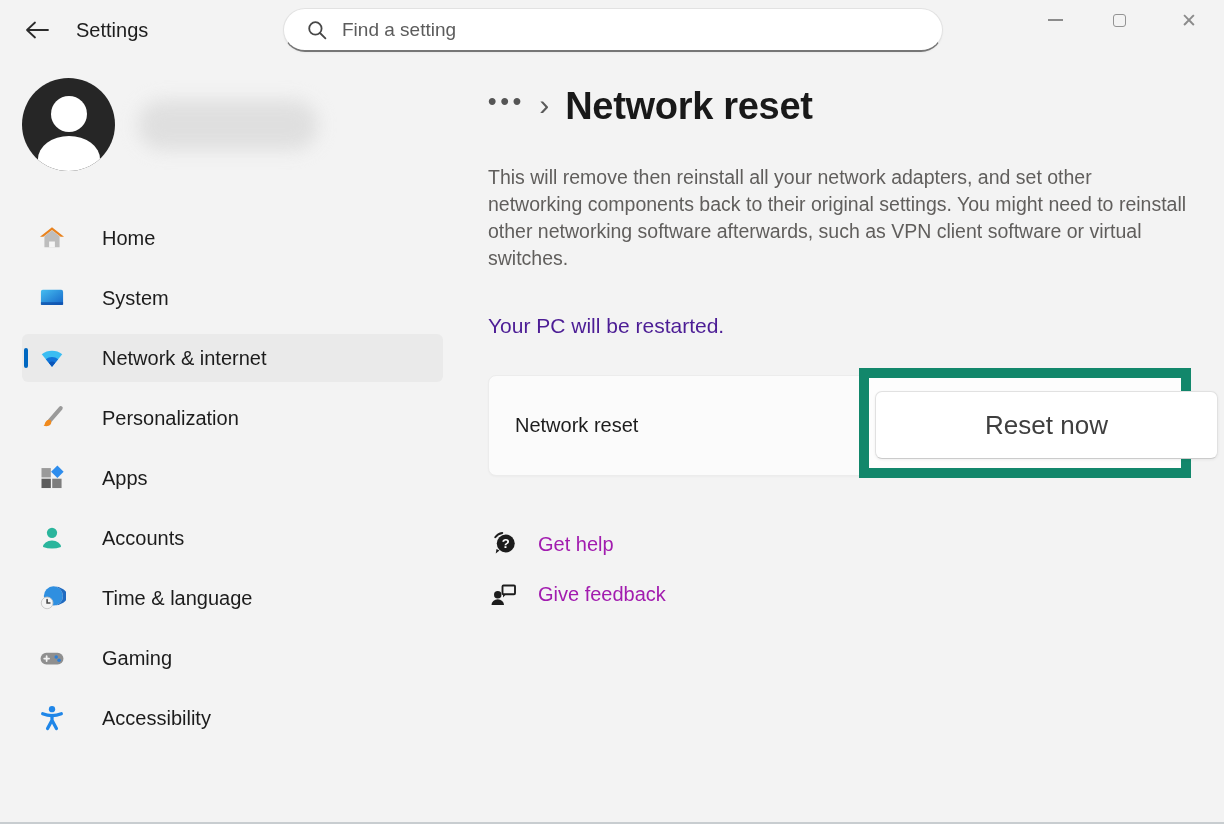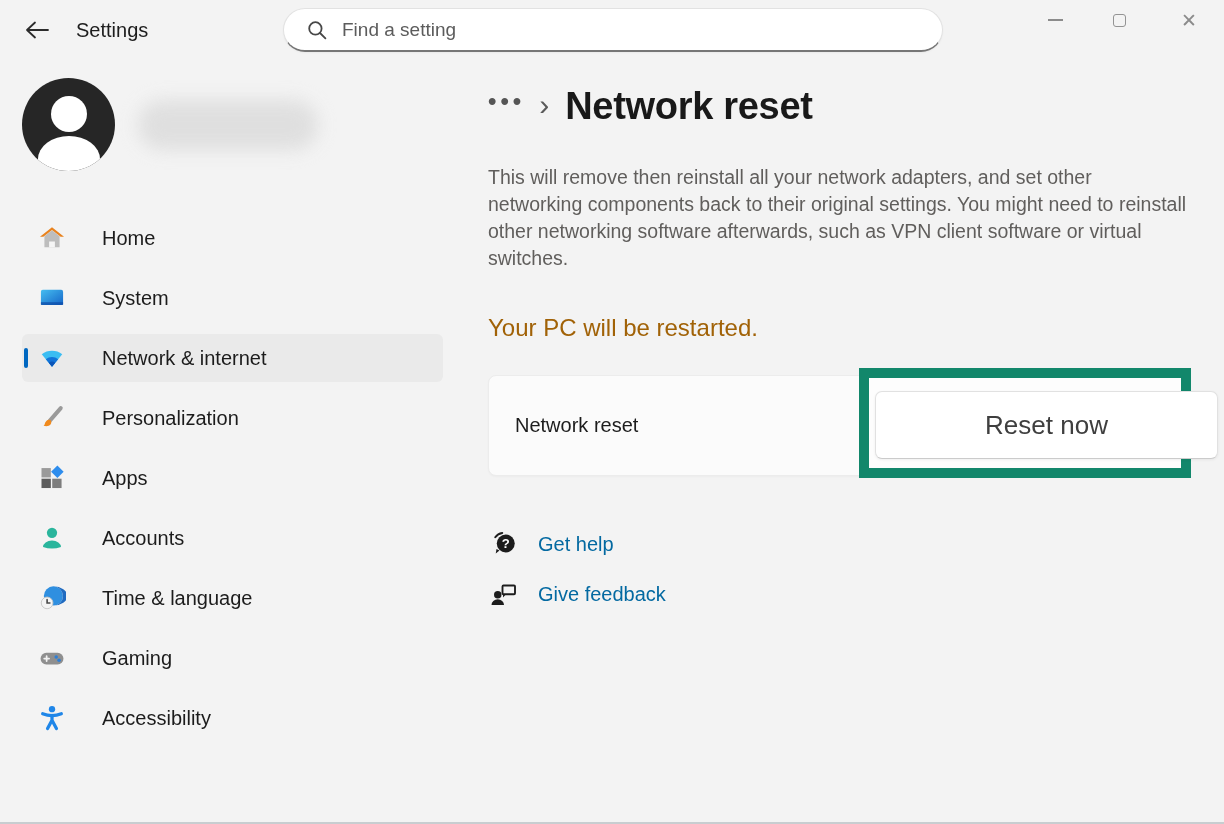--- a/index.html
+++ b/index.html
@@ -55,21 +55,21 @@
   .nav-icon { width:28px; height:28px; flex:0 0 auto; display:flex; align-items:center; justify-content:center; }
   .nav-label { margin-left:36px; font-size:20px; color:#1c1c1c; white-space:nowrap; }
 
   
   .breadcrumb-row { position:absolute; left:488px; top:82px; display:flex; align-items:center; height:48px; }
   .crumb-ellipsis { font-size:24px; font-weight:700; letter-spacing:4px; color:#555; cursor:pointer; padding-bottom:10px; }
   .crumb-sep { margin:0 16px 2px 14px; font-size:30px; color:#5a5a5a; font-weight:400; }
   .page-title { font-size:38px; font-weight:700; color:#191919; letter-spacing:-0.3px; white-space:nowrap; }
 
   .description { position:absolute; left:488px; top:164px; width:700px; font-size:19.5px; line-height:27px; color:#605e5c; }
-  .restart-note { position:absolute; left:488px; top:314px; font-size:24px; color:#a16207; }
+  .restart-note { position:absolute; left:488px; top:314px; font-size:21px; color:#4c1d95; }
 
   .setting-card {
     position:absolute; left:488px; top:375px; width:698px; height:101px;
     background:#fbfbfb; border:1px solid #ececec; border-radius:8px;
     display:flex; align-items:center; padding-left:26px;
     box-shadow:0 1px 2px rgba(0,0,0,0.03);
   }
   .setting-card .card-label { font-size:20px; color:#1d1d1d; }
 
   .highlight-box {
@@ -81,21 +81,21 @@
     background:#ffffff; border:1px solid #e1e1e1; border-bottom-color:#cbcbcb;
     border-radius:7px; font-family:"Liberation Sans", sans-serif;
     font-size:26px; color:#3f3f3f; cursor:pointer;
     display:flex; align-items:center; justify-content:center;
     box-shadow:0 1px 3px rgba(0,0,0,0.06);
   }
 
   .link-row { position:absolute; left:488px; display:flex; align-items:center; height:34px; cursor:pointer; }
   .link-row.help { top:527px; } .link-row.feedback { top:577px; }
   .link-icon { width:32px; height:32px; display:flex; align-items:center; justify-content:center; }
-  .link-label { margin-left:18px; font-size:20px; color:#0369a1; }
+  .link-label { margin-left:18px; font-size:20px; color:#a21caf; }
 </style>
 </head>
 <body>
 
 <div id="app">
 
   <div class="back-btn">
     <svg width="26" height="22" viewBox="0 0 26 22">
       <path d="M24 11 H3 M11 3.5 L3 11 l8 7.5" fill="none" stroke="#2b2b2b" stroke-width="1.8" stroke-linecap="round" stroke-linejoin="round"></path>
     </svg>

